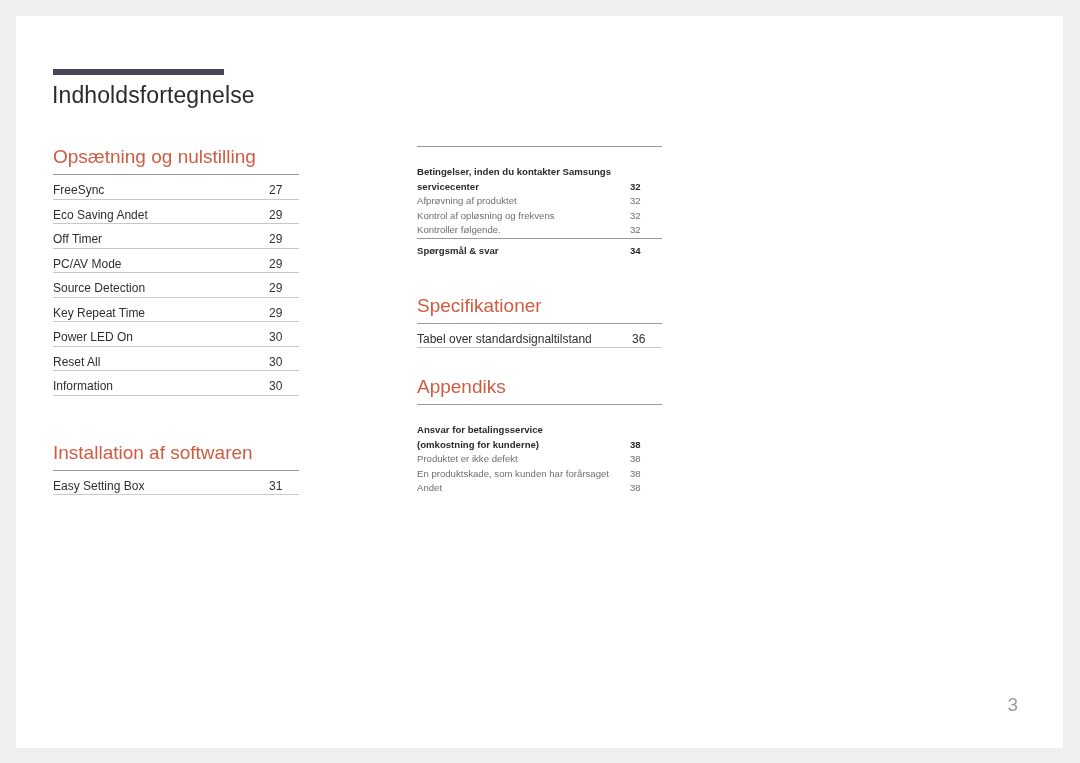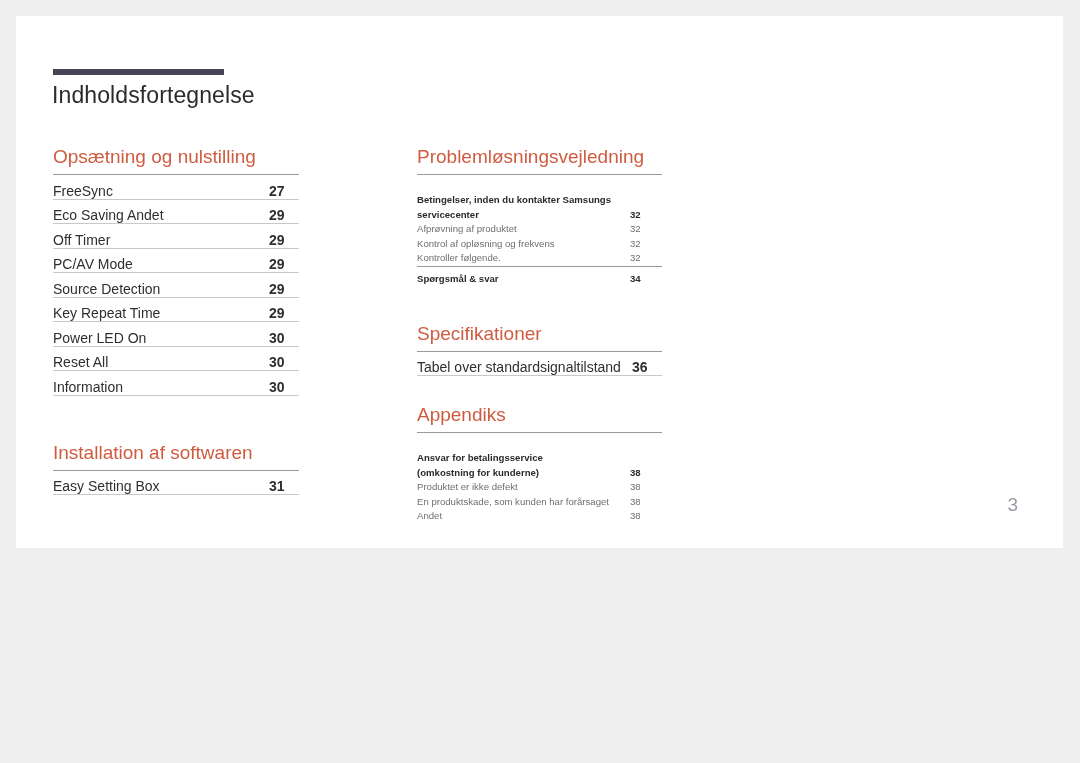--- a/index.html
+++ b/index.html
@@ -11,21 +11,21 @@
     height: 763px;
     background: #efefef;
     font-family: "Liberation Sans", sans-serif;
     overflow: hidden;
   }
   .page-sheet {
     position: absolute;
     left: 16px;
     top: 16px;
     width: 1047px;
-    height: 532px;
+    height: 732px;
     background: #ffffff;
   }
   .title-rule {
     position: absolute;
     left: 37px;
     top: 53px;
     width: 171px;
     height: 6px;
     background: #474457;
   }
@@ -50,38 +50,37 @@
     font-size: 19px;
     color: #cf5c41;
     padding-bottom: 6px;
     white-space: nowrap;
   }
   .section-rows {
     border-top: 1px solid #9a9a9a;
   }
   .toc-row {
     display: flex;
-    align-items: center;
-    font-size: 14px;
+    align-items: flex-start;
+    font-size: 12px;
     color: #2f2f2f;
     border-bottom: 1px solid #c8c8c8;
     height: 24.5px;
     box-sizing: border-box;
   }
   .toc-row:last-child { border-bottom: 1px solid #c8c8c8; }
   .toc-row .label {
     flex: 1 1 auto;
     padding-top: 8px;
     white-space: nowrap;
   }
   .toc-row .page {
     flex: 0 0 30px;
     padding-top: 8px;
     text-align: left;
-    font-weight: bold;
   }
 
   
   .dense-list { border-top: 1px solid #9a9a9a; padding-top: 18px; }
   .dense-row {
     display: flex;
     align-items: baseline;
     font-size: 9.6px;
     line-height: 14.6px;
   }
@@ -172,21 +171,20 @@
           <span class="page">31</span>
         </div>
       </div>
     </div>
 
   </div>
 
   <div class="column column-right">
 
     <div class="toc-section">
-      <div class="section-heading">Problemløsningsvejledning</div>
       <div class="dense-list">
         <div class="dense-row primary">
           <span class="label">Betingelser, inden du kontakter Samsungs</span>
           <span class="page"></span>
         </div>
         <div class="dense-row primary cont">
           <span class="label">servicecenter</span>
           <span class="page">32</span>
         </div>
         <div class="dense-row sub">

